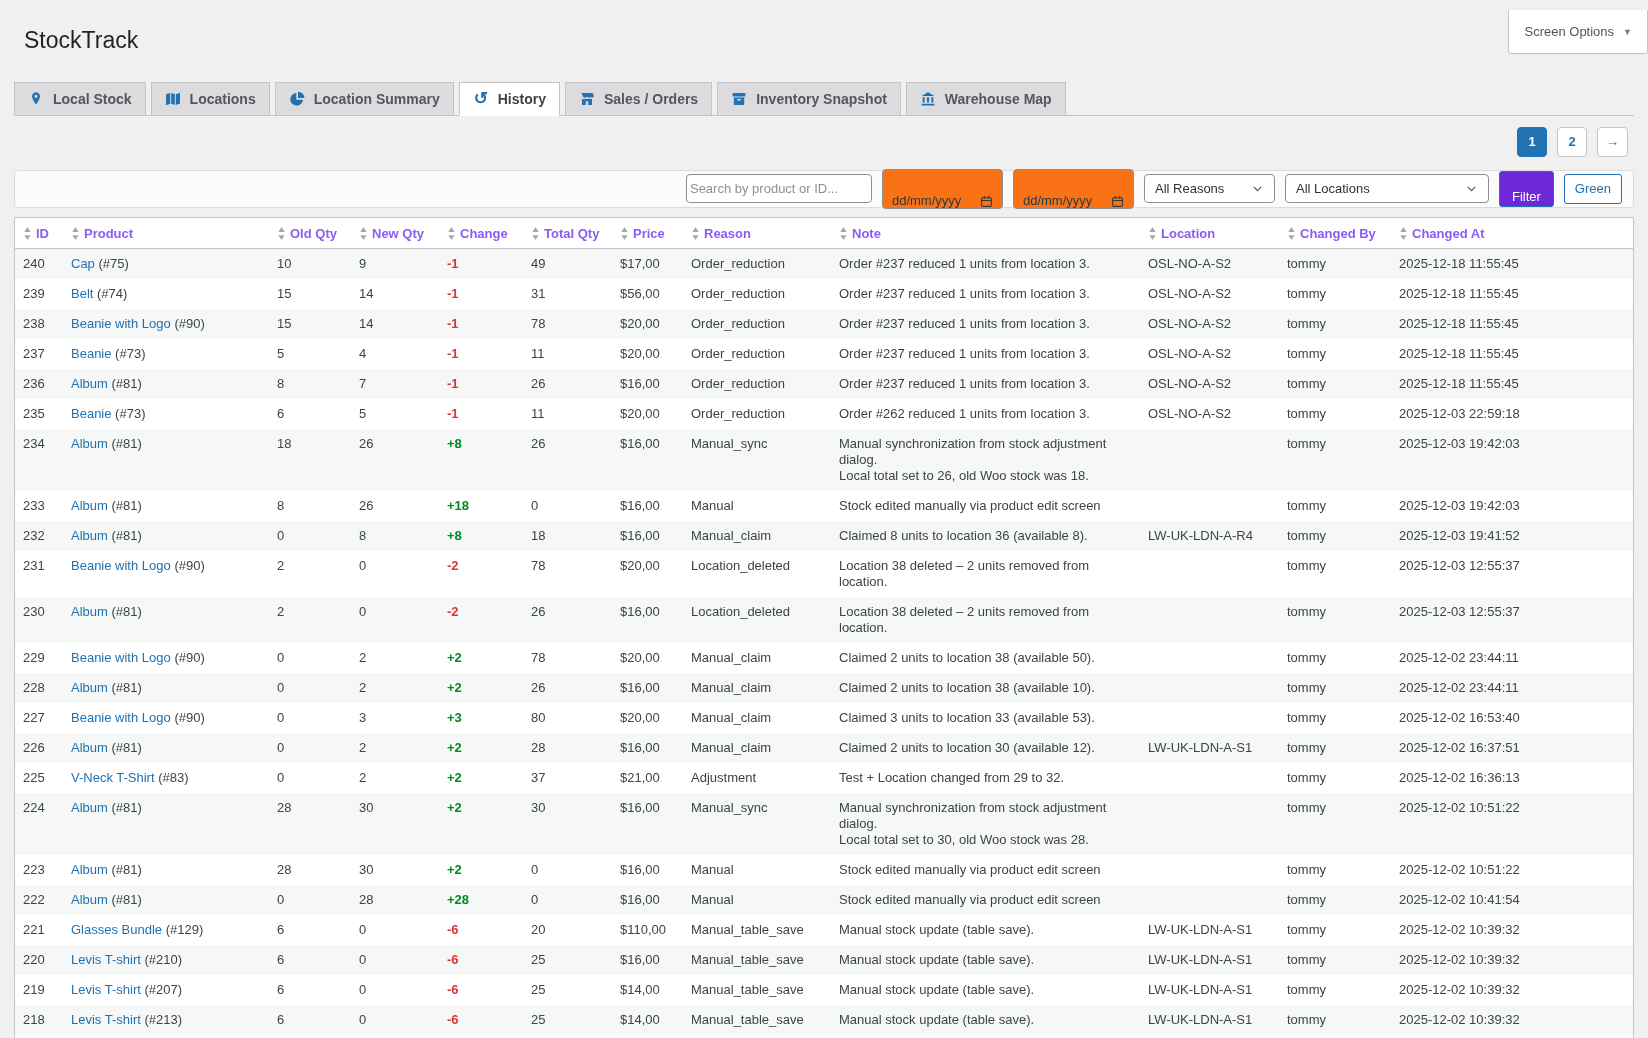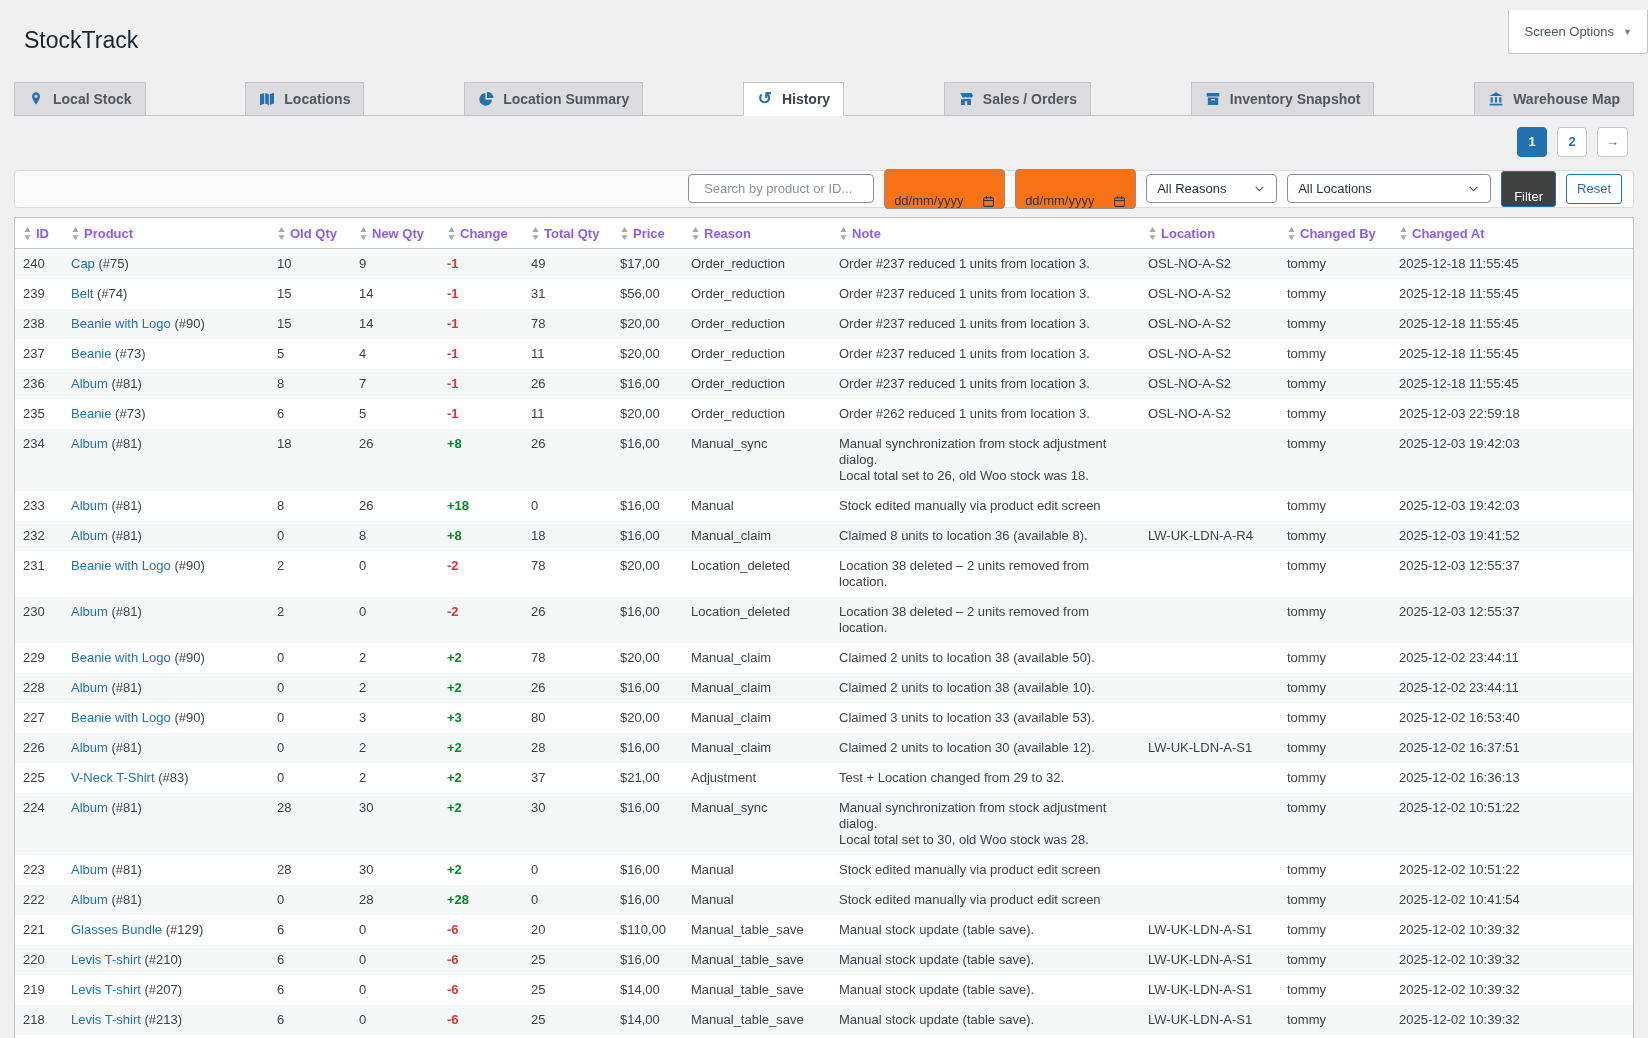--- a/index.html
+++ b/index.html
@@ -18,21 +18,21 @@
     background:#fff; border:1px solid #c3c4c7; border-top:none;
     border-radius:0 0 3px 3px; padding:14px 15px;
     font-size:13px; color:#50575e; display:flex; align-items:center; gap:9px;
     cursor:pointer; z-index:5;
   }
   .so-arrow { font-size:9px; color:#787c82; }
 
   h1 { font-size:23px; font-weight:400; color:#1d2327; margin:10px; padding:16px 0 0 0; line-height:1.3; }
 
   
-  .tabs { display:flex; gap:5px; margin-top:26px; border-bottom:1px solid #c3c4c7;justify-content:space-between; }
+  .tabs { display:flex; gap:5px; margin-top:26px; border-bottom:1px solid #c3c4c7; }
   .tab {
     display:flex; align-items:center; gap:9px; padding:8px 13px;
     background:#dcdcde; border:1px solid #c3c4c7; margin-bottom:-1px;
     font-size:14px; font-weight:700; color:#50575e; cursor:pointer; text-decoration:none;
     white-space:nowrap;
   }
   .tab.active { background:#fff; border-bottom-color:#fff; color:#3c434a; }
   .ticon { display:block; width:16px; height:16px; }
   .ticon svg { width:16px; height:16px; fill:#2271b1; display:block; }
   .uicon { color:#2271b1; font-weight:700; font-size:17px; line-height:16px; display:block; width:16px; height:16px; text-align:center; }
@@ -48,40 +48,40 @@
   .page-btn.current { background:#2271b1; border-color:#2271b1; color:#fff; }
 
   
   .filter-bar {
     margin-top:13px; height:38px;
     background:#fbfbfc; border:1px solid #dcdcde; border-radius:4px;
     display:flex; align-items:center; justify-content:flex-end; gap:10px; padding:0 11px;
   }
   input.search {
     width:186px; height:29px; border:1px solid #8c8f94; border-radius:4px;
-    padding:0 15px; font-size:13px; color:#2c3338; background:#fff;
+    padding:0 3px; font-size:13px; color:#2c3338; background:#fff;
     font-family:"Liberation Sans", sans-serif; outline:none;
   }
   input.search::placeholder { color:#8c8f94; }
   .date-input {
     width:121px; height:40px; border:1px solid #8c8f94; border-radius:4px; background:#f97316;
     display:flex; align-items:flex-end; justify-content:space-between; padding:0 9px;
     font-size:13px; color:#32373c; cursor:pointer;
   }
   .date-input svg { width:13px; height:13px; stroke:#32373c; fill:none; stroke-width:2; }
   .selectbox {
     height:29px; border:1px solid #8c8f94; border-radius:4px; background:#fff;
     display:flex; align-items:center; justify-content:space-between; padding:0 10px;
     font-size:13px; color:#2c3338; cursor:pointer;
   }
   .selectbox.w1 { width:131px; }
   .selectbox.w2 { width:204px; }
   .selectbox svg { width:13px; height:13px; stroke:#50575e; fill:none; stroke-width:2; }
   .btn-primary {
-    height:30px; padding:17px 12px; background:#404040; color:#fff;
+    height:30px; padding:17px 12px; background:#6d28d9; color:#fff;
     border:1px solid #2271b1; border-radius:3px; font-size:13px; cursor:pointer;
     font-family:"Liberation Sans", sans-serif;
   }
   .btn-secondary {
     height:30px; padding:0 10px; background:#fff; color:#2271b1;
     border:1px solid #2271b1; border-radius:3px; font-size:13px; cursor:pointer;
     font-family:"Liberation Sans", sans-serif;
   }
 
   
@@ -199,21 +199,21 @@
           <path d="M5 9l7 7 7-7"></path>
         </svg>
     </div>
     <div class="selectbox w2">
       <span>All Locations</span>
       <svg viewBox="0 0 24 24">
           <path d="M5 9l7 7 7-7"></path>
         </svg>
     </div>
     <button class="btn-primary">Filter</button>
-    <button class="btn-secondary">Reset</button>
+    <button class="btn-secondary">Green</button>
   </div>
 
   <div class="card">
     <table>
       <colgroup>
         <col style="width:48px">
           <col style="width:206px">
           <col style="width:82px">
           <col style="width:88px">
         <col style="width:84px">

